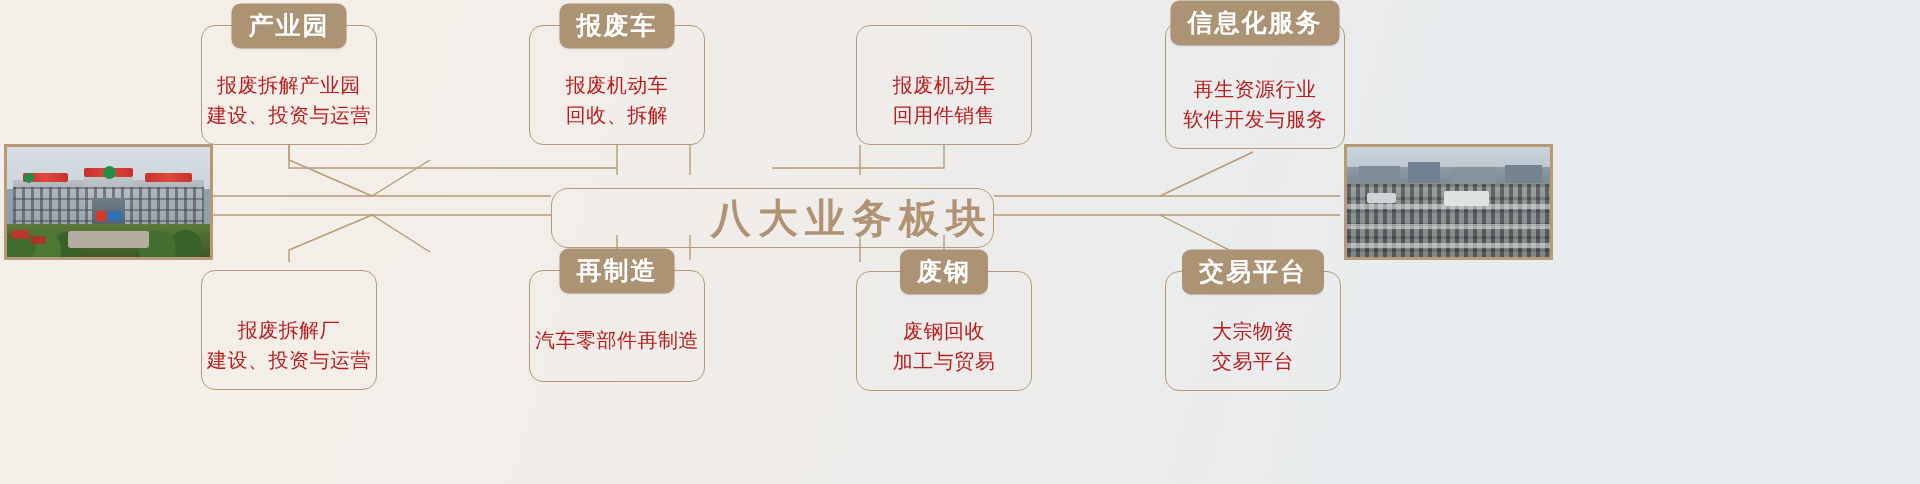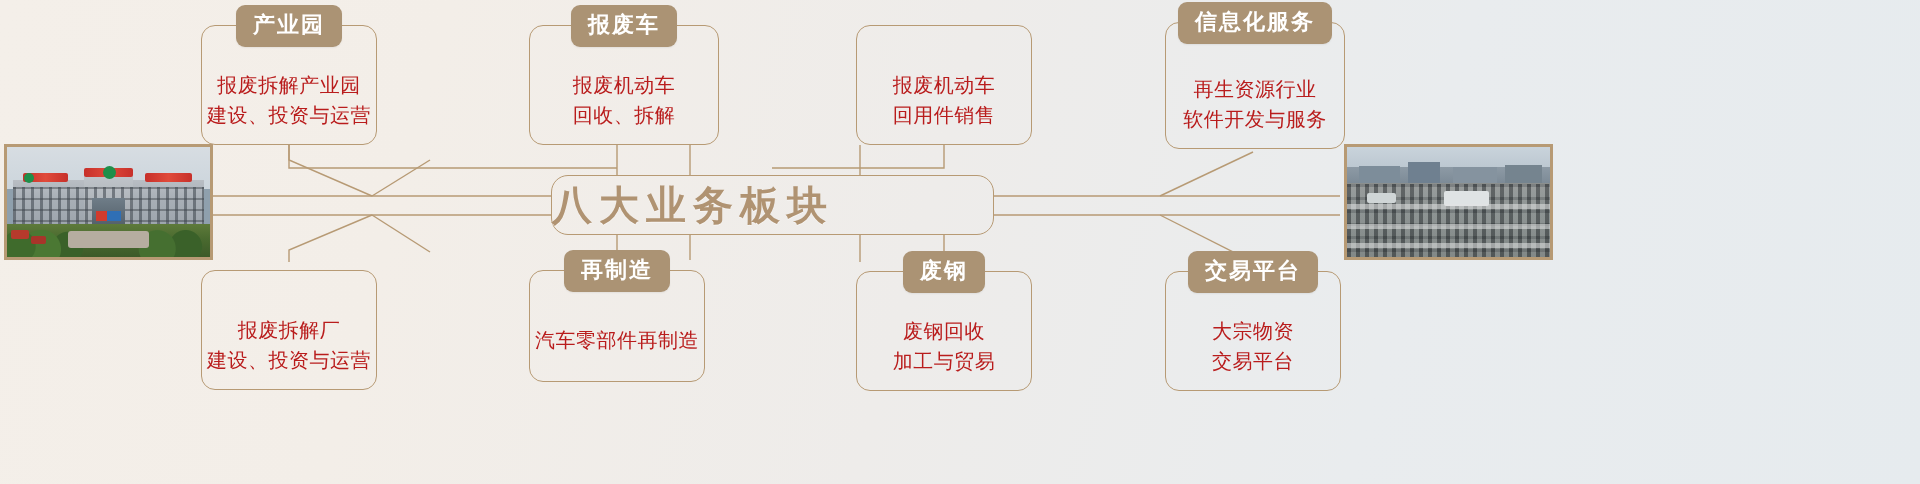--- a/index.html
+++ b/index.html
@@ -22,21 +22,21 @@
     border-radius:14px;
     background:transparent;
   }
   .card .pill{
     position:absolute;
     left:50%;transform:translate(-50%,-50%);
     top:0;
     background:#ab9374;
     color:#ffffff;
     border-radius:9px;
-    font-size:22px;
+    font-size:25px;
     font-weight:700;
     letter-spacing:2px;
     line-height:1;
     padding:9px 17px 11px 17px;
     white-space:nowrap;
     box-shadow:0 1px 2px rgba(0,0,0,.06);
   }
   .card .body{
     position:absolute;
     left:0;right:0;
@@ -46,26 +46,26 @@
     font-size:20px;
     line-height:30px;
     white-space:pre-line;
     letter-spacing:.5px;
   }
   .card.one-line .body{bottom:26px;}
 
   
   #center{
     position:absolute;
-    left:551px;top:175px;width:443px;height:60px;
+    left:551px;top:188px;width:443px;height:60px;
     box-sizing:border-box;
     border:1.8px solid #b79a74;
     border-radius:17px;
     background:transparent;
-    display:flex;align-items:center;justify-content:flex-start;
+    display:flex;align-items:center;justify-content:flex-end;
   }
   #center .ctext{
     color:#b09372;
     font-size:40px;
     font-weight:700;
     letter-spacing:7px;
     line-height:1;
     white-space:nowrap;
     text-shadow:0 1px 0 rgba(255,255,255,.45);
   }
@@ -186,21 +186,21 @@
   <div id="center">
     <span class="ctext">八大业务板块</span>
   </div>
 
   <div class="card" style="left:201px;top:25px;width:176px;height:120px;">
     <span class="pill">产业园</span>
     <span class="body">报废拆解产业园
 建设、投资与运营</span>
   </div>
 
-  <div class="card" style="left:529px;top:25px;width:190px;height:120px;">
+  <div class="card" style="left:529px;top:25px;width:176px;height:120px;">
     <span class="pill">报废车</span>
     <span class="body">报废机动车
 回收、拆解</span>
   </div>
 
   <div class="card" style="left:856px;top:25px;width:176px;height:120px;">
     <span class="body">报废机动车
 回用件销售</span>
   </div>
 

